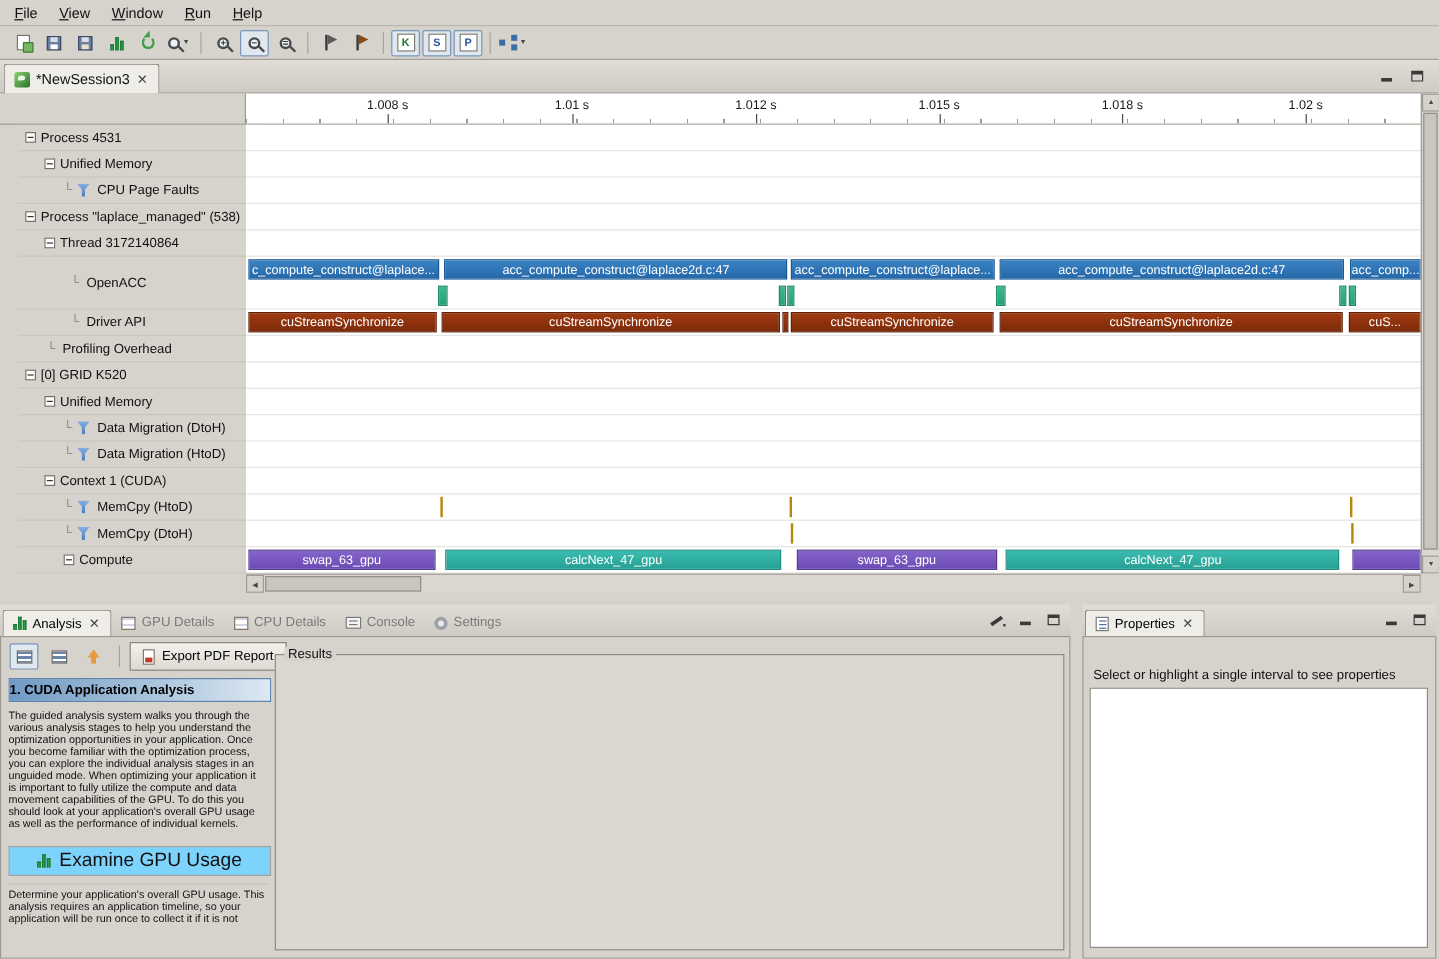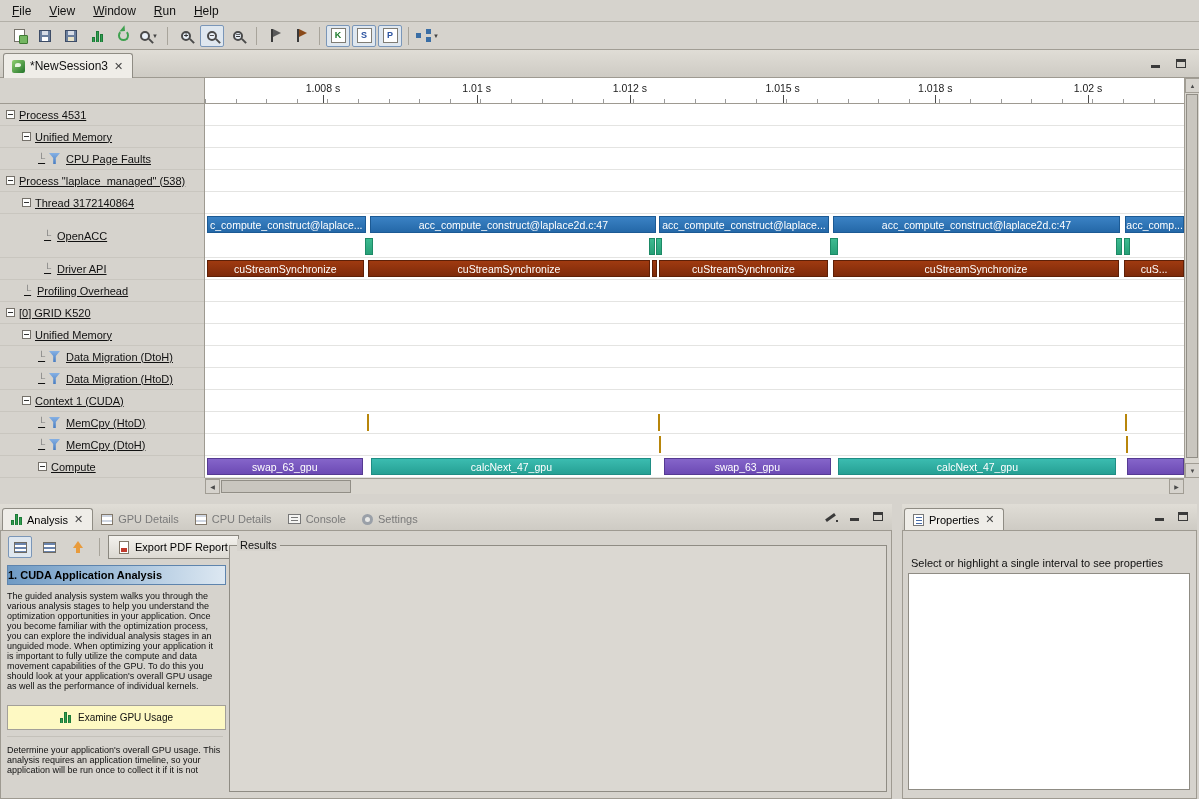--- a/index.html
+++ b/index.html
@@ -70,22 +70,22 @@
   
   .timeline { position:relative; height:417px; background:#d6d3cd; }
   .tl-corner { position:absolute; left:0; top:0; width:205px; height:26px;
     background:#d6d3cd; border-right:1px solid #9e9a91; border-bottom:1px solid #9e9a91; }
   .tl-ruler { position:absolute; left:205px; top:0; width:979px; height:26px; background:#fff;
     border-bottom:1px solid #9e9a91; overflow:hidden; }
   .tl-ruler::after { content:""; position:absolute; left:0; right:0; bottom:0; height:4px;
     background:repeating-linear-gradient(90deg,#9a9a9a 0 1px,transparent 1px 30.6px); }
   .ruler-label { position:absolute; top:4px; transform:translateX(-50%); font-size:10.5px; color:#1a1a1a; }
   .ruler-tick { position:absolute; bottom:0; width:1px; height:8px; background:#4a4a4a; }
-  .tl-tree { position:absolute; left:0; top:26px; width:205px; height:374px;
-    background:#d6d3cd; border-right:1px solid #9e9a91; overflow:hidden;text-decoration:underline; }
+  .tl-tree { position:absolute; left:15px; top:26px; width:205px; height:374px;
+    background:#d6d3cd; border-right:1px solid #9e9a91; overflow:hidden; }
   .tree-row { display:flex; align-items:center; border-bottom:1px solid #c9c6bf; }
   .tree-indent { display:inline-block; height:1px; flex:none; }
   .expander { flex:none; width:9px; height:9px; border:1px solid #75716a; background:#fdfdfc; position:relative; }
   .expander::after { content:""; position:absolute; left:1px; right:1px; top:3px; height:1px; background:#333; }
   .elbow { flex:none; font-size:10px; color:#7a7a7a; width:9px; line-height:1; }
   .funnel { flex:none; width:11px; height:11px; margin:0 2px;
     background:linear-gradient(#85b0e4,#4a7ec2);
     clip-path:polygon(0 0,100% 0,62% 45%,62% 100%,38% 100%,38% 45%); }
   .tree-label { margin-left:4px; font-size:11px; white-space:nowrap; }
   .tl-canvas { position:absolute; left:205px; top:26px; width:979px; height:374px;
@@ -149,23 +149,23 @@
   .i-doc::after { content:""; position:absolute; left:1px; right:1px; bottom:1px; height:4px; background:#c0392b; }
   .results-legend { position:absolute; left:236px; top:8px; background:#d6d3cd;
     padding:0 3px; font-size:11px; z-index:2; }
   .results-box { position:absolute; left:228px; top:14px; right:4px; bottom:6px;
     border:1px solid #8f8c84; background:#dbd8d2; }
   .left-col { position:absolute; left:6px; top:34px; width:219px; bottom:0; overflow:hidden; }
   .section-header { height:20px; line-height:19px; font-size:11px; font-weight:bold; 
     background:linear-gradient(90deg,#6f9ac4 0%,#a9c4dd 55%,#dde8f2 100%);
     border:1px solid #5e84ad; color:#000; }
   .section-body { font-size:9px; line-height:10px; margin-top:6px; width:214px; color:#101010; }
-  .examine-btn { margin-top:14px; height:25px; border:1px solid #a3a099; background:#fef9c3;
-    display:flex; align-items:center; justify-content:center; gap:7px; font-size:10px; }
-  .examine-note { font-size:9px; line-height:10px; margin-top:6px; padding-top:8px;
+  .examine-btn { margin-top:14px; height:25px; border:1px solid #a3a099; background:#7dd3fc;
+    display:flex; align-items:center; justify-content:center; gap:7px; font-size:16px; }
+  .examine-note { font-size:9px; line-height:10px; margin-top:6px; padding-top:3px;
     border-top:1px solid #c4c1ba; width:216px; }
   .props-message { position:absolute; left:8px; top:26px; font-size:11px; }
   .props-box { position:absolute; left:5px; right:6px; top:42px; bottom:8px;
     background:#fff; border:1px solid #8f8c84; }
   .i-table { width:12px; height:11px; border:1px solid #82786a;
     background:repeating-linear-gradient(180deg,#cfd6e2 0 2px,#fff 2px 5px); }
   .i-console { width:13px; height:10px; border:1px solid #777; background:#f4f4f2; position:relative; }
   .i-console::after { content:""; position:absolute; left:2px; top:2px; width:7px; height:1px;
     background:#777; box-shadow:0 3px 0 #777; }
   .i-gear { width:11px; height:11px; border-radius:50%; background:#9aa0a8; position:relative; }

